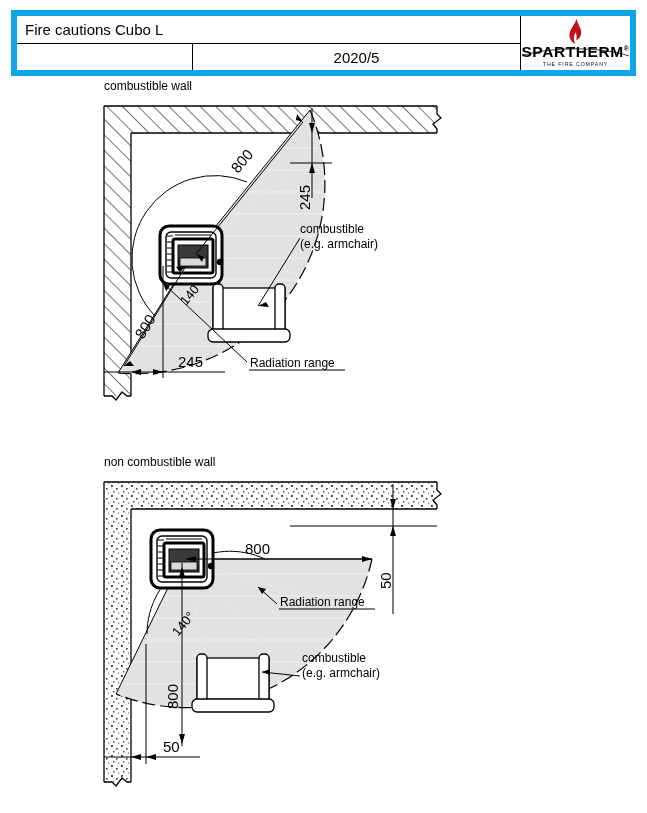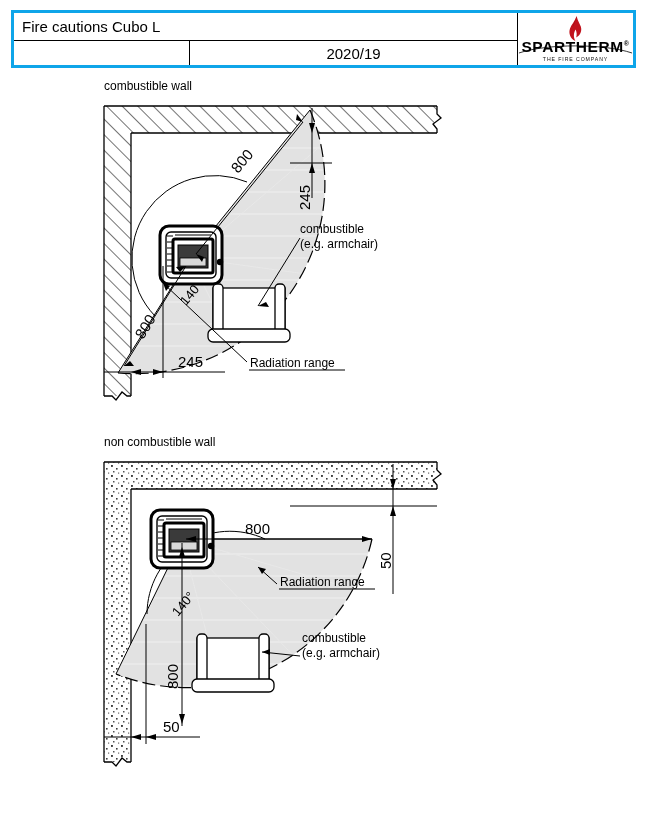--- a/index.html
+++ b/index.html
@@ -21,22 +21,22 @@
     width: 647px;
     height: 813px;
   }
 
   
   .titleblock {
     position: absolute;
     left: 11px;
     top: 10px;
     width: 625px;
-    height: 58px;
-    border: 3px solid #0ea5e9;
+    height: 66px;
+    border: 6px solid #0ea5e9;
     box-sizing: border-box;
     display: flex;
   }
   .tb-left {
     width: 504px;
     display: flex;
     flex-direction: column;
     box-sizing: border-box;
     border-right: 1px solid #000;
   }
@@ -102,21 +102,21 @@
     font-size: 5.2px;
     letter-spacing: 0.9px;
     margin-top: 2px;
     color: #111;
     white-space: nowrap;
   }
 
   
   .drawing { position: absolute; left: 0; text-align: center; }
   #drawing-top { top: 78px; }
-  #drawing-bottom { top: 434px; }
+  #drawing-bottom { top: 454px; }
 
   svg { display: block; }
   .lbl {
     font-family: "Liberation Sans", sans-serif;
     font-size: 12px;
     fill: #000;
   }
   .lbl-dim {
     font-family: "Liberation Sans", sans-serif;
     font-size: 15px;
@@ -133,21 +133,21 @@
 
 <div class="page">
 
   <div class="titleblock">
     <div class="tb-left">
       <div class="tb-row-top">
         <span class="tb-title-text">Fire cautions Cubo L</span>
       </div>
       <div class="tb-row-bot">
         <div class="tb-cell tb-cell-blank"></div>
-        <div class="tb-cell tb-cell-date">2020/19</div>
+        <div class="tb-cell tb-cell-date">2020/5</div>
       </div>
     </div>
     <div class="tb-logo">
       <svg class="logo-flame" width="34" height="30" viewBox="0 0 34 30">
         <path d="M17.6 1 C16.0 6.0 12.4 9.6 11.0 13.4 C9.4 17.8 11.0 23.6 16.4 26.0
                  C14.2 21.6 14.6 18.0 16.6 14.4 C17.8 17.0 18.0 19.6 17.2 22.6
                  C21.4 20.4 23.2 16.0 21.8 11.6 C20.9 8.8 18.6 6.0 17.6 1 Z" fill="#c1121c"></path>
         <path d="M17.6 1 C16.6 6.0 14.6 9.0 13.4 12.2 C15.0 9.4 16.6 6.4 17.6 1 Z" fill="#7d0c13"></path>
       </svg>
       <svg class="logo-sweep" width="119" height="12" viewBox="0 0 119 12" preserveAspectRatio="none">

